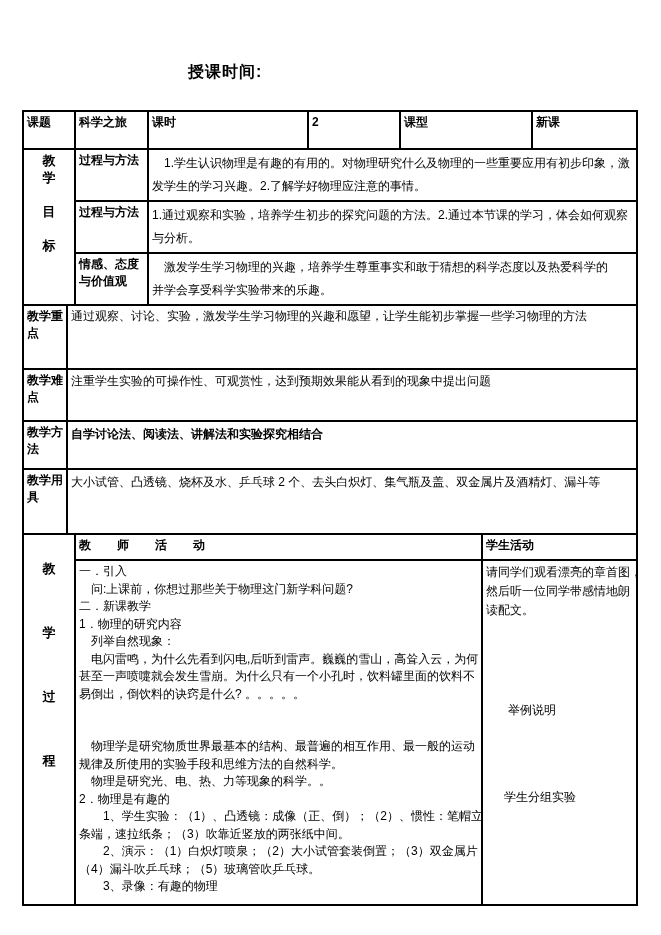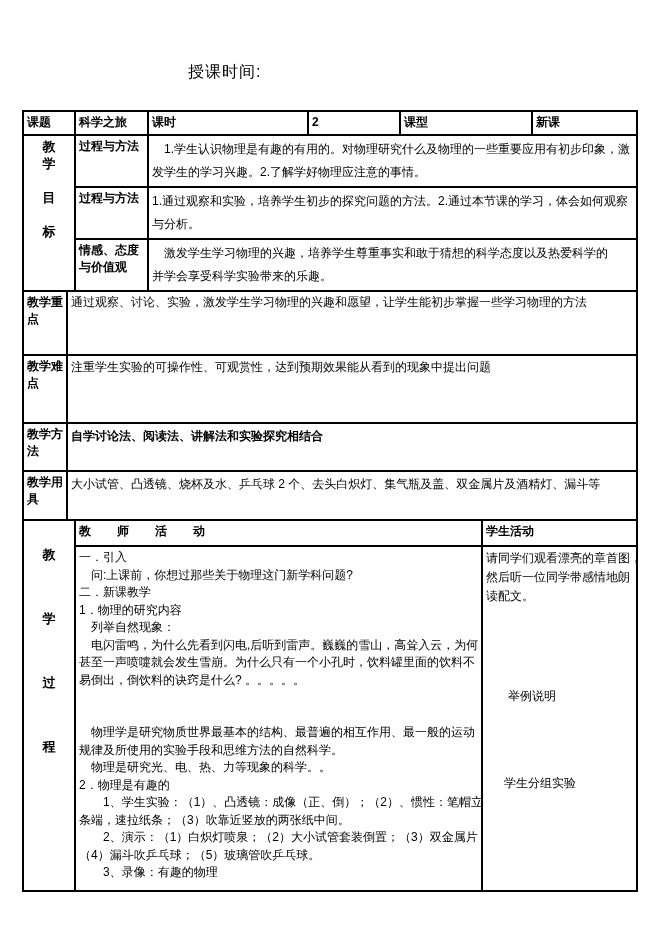--- a/index.html
+++ b/index.html
@@ -4,21 +4,21 @@
 <style>
   html,body { margin:0; padding:0; }
   body {
     width:661px; height:935px; position:relative;
     background:#ffffff; color:#000000;
     font-family:"Liberation Sans","DejaVu Sans",sans-serif;
     overflow:hidden;
   }
   .doc-title {
     position:absolute; left:188px; top:62px;
-    font-size:16px; font-weight:normal; letter-spacing:1px;
+    font-size:16px; font-weight:bold; letter-spacing:1px;
     white-space:pre;
   }
   table.plan {
     position:absolute; left:22px; top:110px;
     width:616px; table-layout:fixed;
     border-collapse:collapse;
     font-size:12px; line-height:17px;
   }
   table.plan td {
     border:2px solid #000;
@@ -75,21 +75,21 @@
       <col style="width:8px">
       <col style="width:73px">
     <col style="width:160px">
       <col style="width:92px">
       <col style="width:82px">
     <col style="width:50px">
       <col style="width:105px">
   </colgroup>
 
   <tbody>
-      <tr class="hrow" style="height:24px">
+      <tr class="hrow" style="height:38px">
     <td colspan="2" class="b">课题</td>
     <td class="b">科学之旅</td>
     <td class="b">课时</td>
     <td class="b">2</td>
     <td colspan="2" class="b">课型</td>
     <td class="b">新课</td>
   </tr>
 
   <tr style="height:50px">
     <td colspan="2" rowspan="3" class="v-obj">教
@@ -114,31 +114,31 @@
 与价值观</td>
     <td colspan="5" class="content lh23">　激发学生学习物理的兴趣，培养学生尊重事实和敢于猜想的科学态度以及热爱科学的
 并学会享受科学实验带来的乐趣。</td>
   </tr>
 
   <tr style="height:64px">
     <td class="rowlabel">教学重点</td>
     <td colspan="7" class="content lh17" style="">通过观察、讨论、实验，激发学生学习物理的兴趣和愿望，让学生能初步掌握一些学习物理的方法</td>
   </tr>
 
-  <tr style="height:68px">
+  <tr style="height:52px">
     <td class="rowlabel-mid">教学难点</td>
     <td colspan="7" class="content lh17" style="padding-top:3px">注重学生实验的可操作性、可观赏性，达到预期效果能从看到的现象中提出问题</td>
   </tr>
 
   <tr style="height:48px">
     <td class="rowlabel-mid">教学方法</td>
     <td colspan="7" class="content lh17 b" style="padding-top:4px">自学讨论法、阅读法、讲解法和实验探究相结合</td>
   </tr>
 
-  <tr style="height:49px">
+  <tr style="height:65px">
     <td class="rowlabel-mid">教学用具</td>
     <td colspan="7" class="content lh17" style="padding-top:4px">大小试管、凸透镜、烧杯及水、乒乓球 2 个、去头白炽灯、集气瓶及盖、双金属片及酒精灯、漏斗等</td>
   </tr>
 
   <tr style="height:26px">
     <td colspan="2" rowspan="2" class="v-proc">教
 学
 过
 程</td>
     <td colspan="4" class="th-teacher">教师活动</td>

